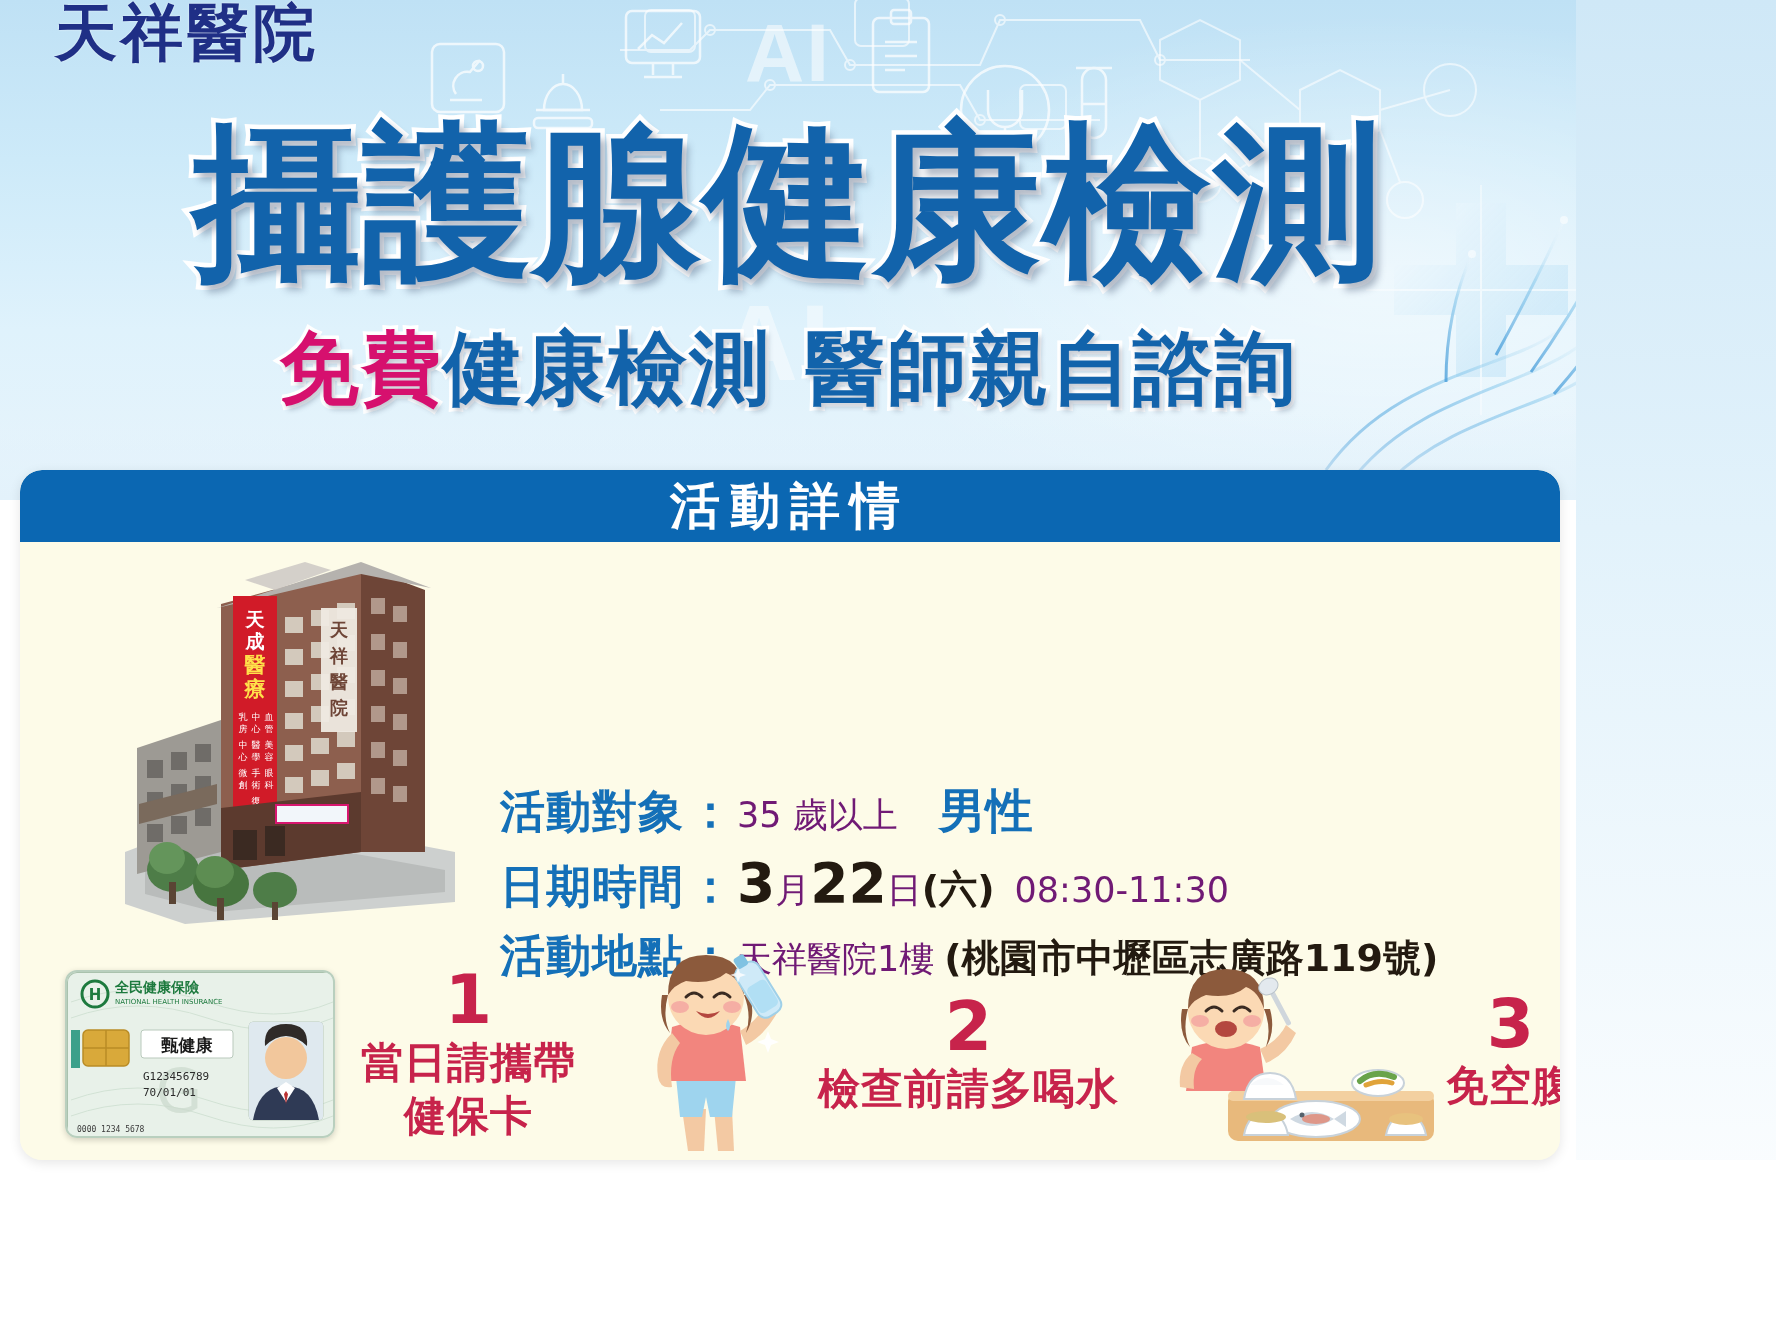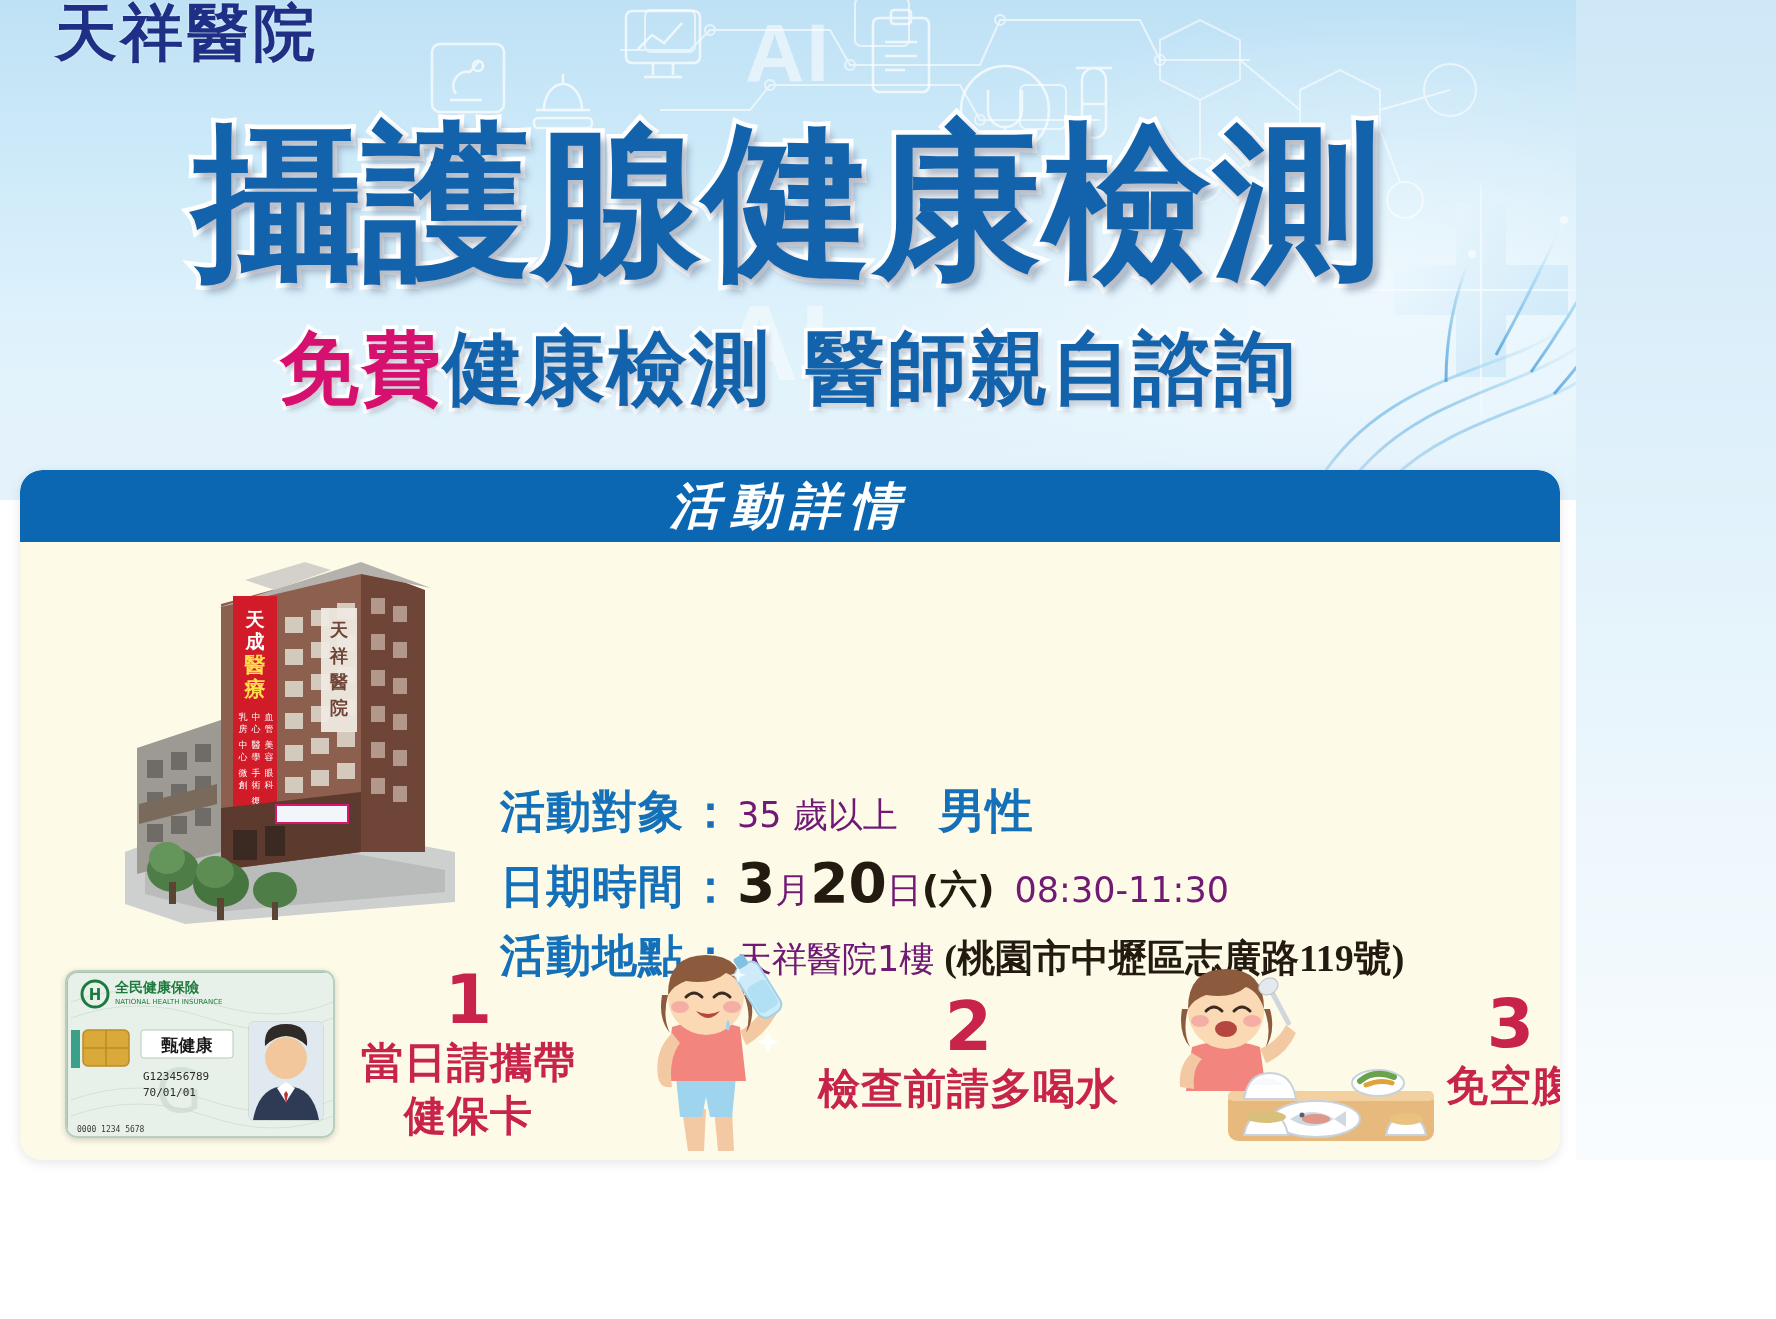--- a/index.html
+++ b/index.html
@@ -80,21 +80,20 @@
     border-radius:22px;
     background:#fdfbe8;
     box-shadow:0 3px 12px rgba(0,0,0,.10);
     overflow:hidden;
   }
   .card-head{
     height:72px; width:100%;
     background:#0b67b2;
     display:flex; align-items:center; justify-content:center;
     border-radius:22px 22px 0 0;
-    font-style:italic;
   }
   .card-head-title{
     color:#ffffff; font-size:50px; font-weight:700; letter-spacing:10px;
     font-family:"DejaVu Sans","Liberation Sans",sans-serif;
     line-height:1;
   }
   .card-body{ position:relative; width:100%; height:618px; background:#fdfbe8; }
 
   
   .building{
@@ -442,25 +441,25 @@
       </g>
     </svg>
 
     <div class="info-block">
 
       <div class="info-row">
         <span class="lbl">活動對象</span><span class="colon">：</span><span class="val">35 歲以上</span><span class="val-blue">男性</span>
       </div>
 
       <div class="info-row">
-        <span class="lbl">日期時間</span><span class="colon">：</span><span class="val-big">3</span><span class="val">月</span><span class="val-big">20</span><span class="val">日</span><span class="val-sm">(六)</span><span class="val" style="padding-left:20px;">08:30-11:30</span>
+        <span class="lbl">日期時間</span><span class="colon">：</span><span class="val-big">3</span><span class="val">月</span><span class="val-big">22</span><span class="val">日</span><span class="val-sm">(六)</span><span class="val" style="padding-left:20px;">08:30-11:30</span>
       </div>
 
       <div class="info-row">
-        <span class="lbl">活動地點</span><span class="colon">：</span><span class="val">天祥醫院1樓</span><span class="val-sm" style="padding-left:10px;font-family:Liberation Serif, serif;">(桃園市中壢區志廣路119號)</span>
+        <span class="lbl">活動地點</span><span class="colon">：</span><span class="val">天祥醫院1樓</span><span class="val-sm" style="padding-left:10px;">(桃園市中壢區志廣路119號)</span>
       </div>
 
     </div>
 
     <div class="notices">
 
       <div class="notice" style="left:45px; width:560px;">
         <div class="n-art">
           <div class="nhi-card">
             <svg viewBox="0 0 270 168" width="270" height="168">

